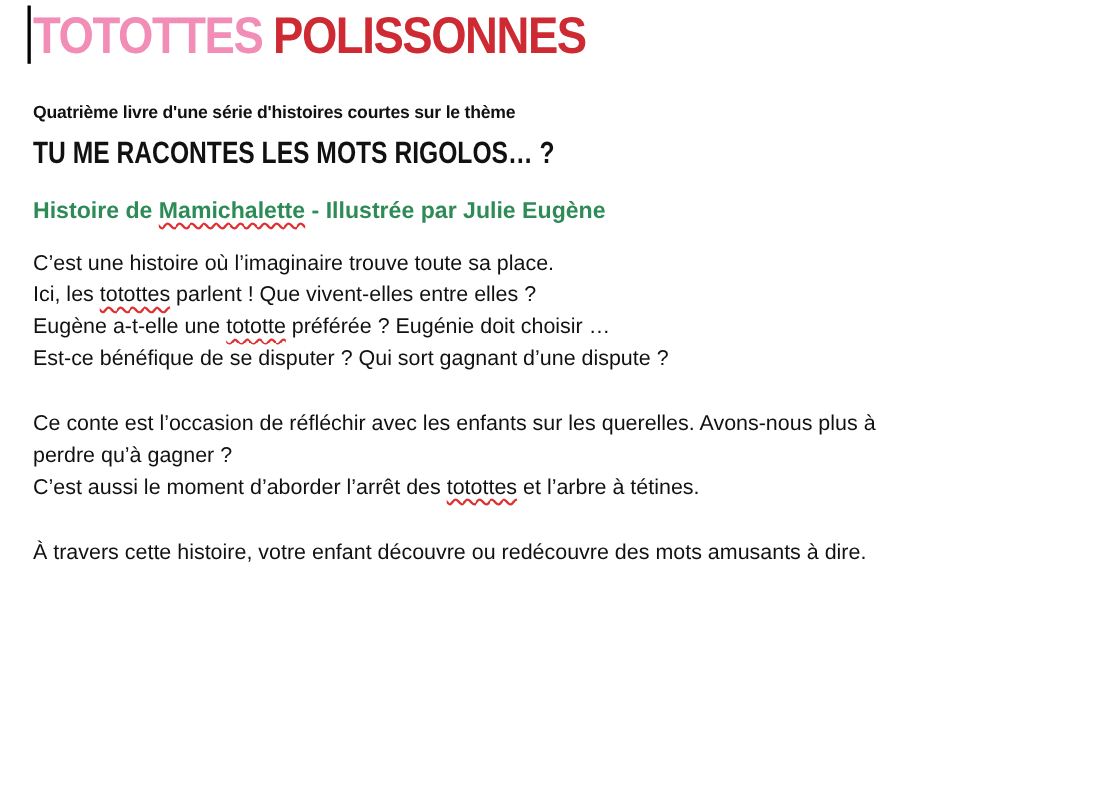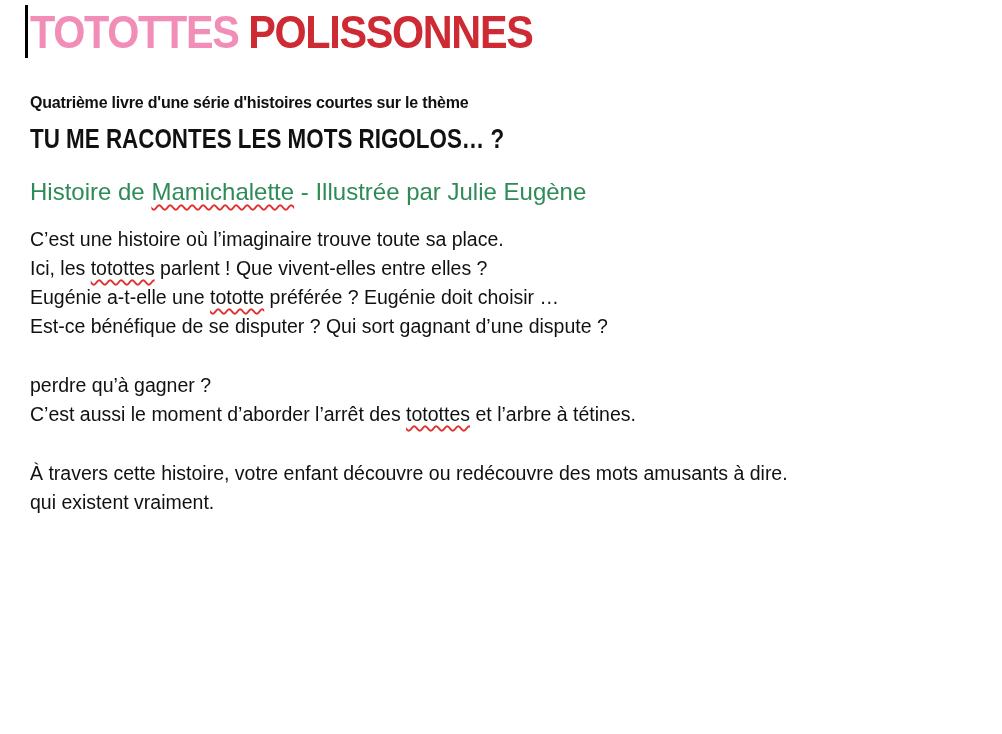--- a/index.html
+++ b/index.html
@@ -57,22 +57,22 @@
     font-weight: 700;
     letter-spacing: 0px;
     line-height: 34px;
     white-space: nowrap;
     display: inline-block;
     transform: scaleX(0.80);
     transform-origin: left center;
   }
   .byline {
     margin: 23px 0 0 0;
-    font-size: 24px;
-    font-weight: 400;
+    font-size: 21px;
+    font-weight: 700;
     line-height: 26px;
     color: var(--heading-green, #2E8B57);
     white-space: nowrap;
   }
   .paragraphs { margin-top: 20px; }
   .para {
     margin: 0 0 30px 0;
     font-size: 19.5px;
     line-height: 29px;
   }
@@ -98,25 +98,25 @@
   <p class="sub1">Quatrième livre d'une série d'histoires courtes sur le thème</p>
 
   <p class="sub2">TU ME RACONTES LES MOTS RIGOLOS… ?</p>
 
   <p class="byline" id="byline"><span class="run">Histoire de </span><span class="run sq">Mamichalette</span><span class="run"> - Illustrée par Julie Eugène</span></p>
 
   <div class="paragraphs" id="paragraphs">
       <div class="para">
         <div class="line"><span class="run">C’est une histoire où l’imaginaire trouve toute sa place.</span></div>
         <div class="line"><span class="run">Ici, les </span><span class="run sq">totottes</span><span class="run"> parlent ! Que vivent-elles entre elles ?</span></div>
-        <div class="line"><span class="run">Eugénie a-t-elle une </span><span class="run sq">tototte</span><span class="run"> préférée ? Eugénie doit choisir …</span></div>
+        <div class="line"><span class="run">Eugène a-t-elle une </span><span class="run sq">tototte</span><span class="run"> préférée ? Eugénie doit choisir …</span></div>
         <div class="line"><span class="run">Est-ce bénéfique de se disputer ? Qui sort gagnant d’une dispute ?</span></div>
       </div>
       <div class="para">
+        <div class="line"><span class="run">Ce conte est l’occasion de réfléchir avec les enfants sur les querelles. Avons-nous plus à</span></div>
         <div class="line"><span class="run">perdre qu’à gagner ?</span></div>
         <div class="line"><span class="run">C’est aussi le moment d’aborder l’arrêt des </span><span class="run sq">totottes</span><span class="run"> et </span><span class="run bold">l’arbre à tétines</span><span class="run">.</span></div>
       </div>
       <div class="para">
         <div class="line"><span class="run">À travers cette histoire, </span><span class="run bold">votre enfant découvre ou redécouvre des mots amusants à dire</span><span class="run">.</span></div>
-        <div class="line"><span class="run bold">qui existent vraiment.</span></div>
       </div>
     </div>
 </div>
 
 </body></html>

